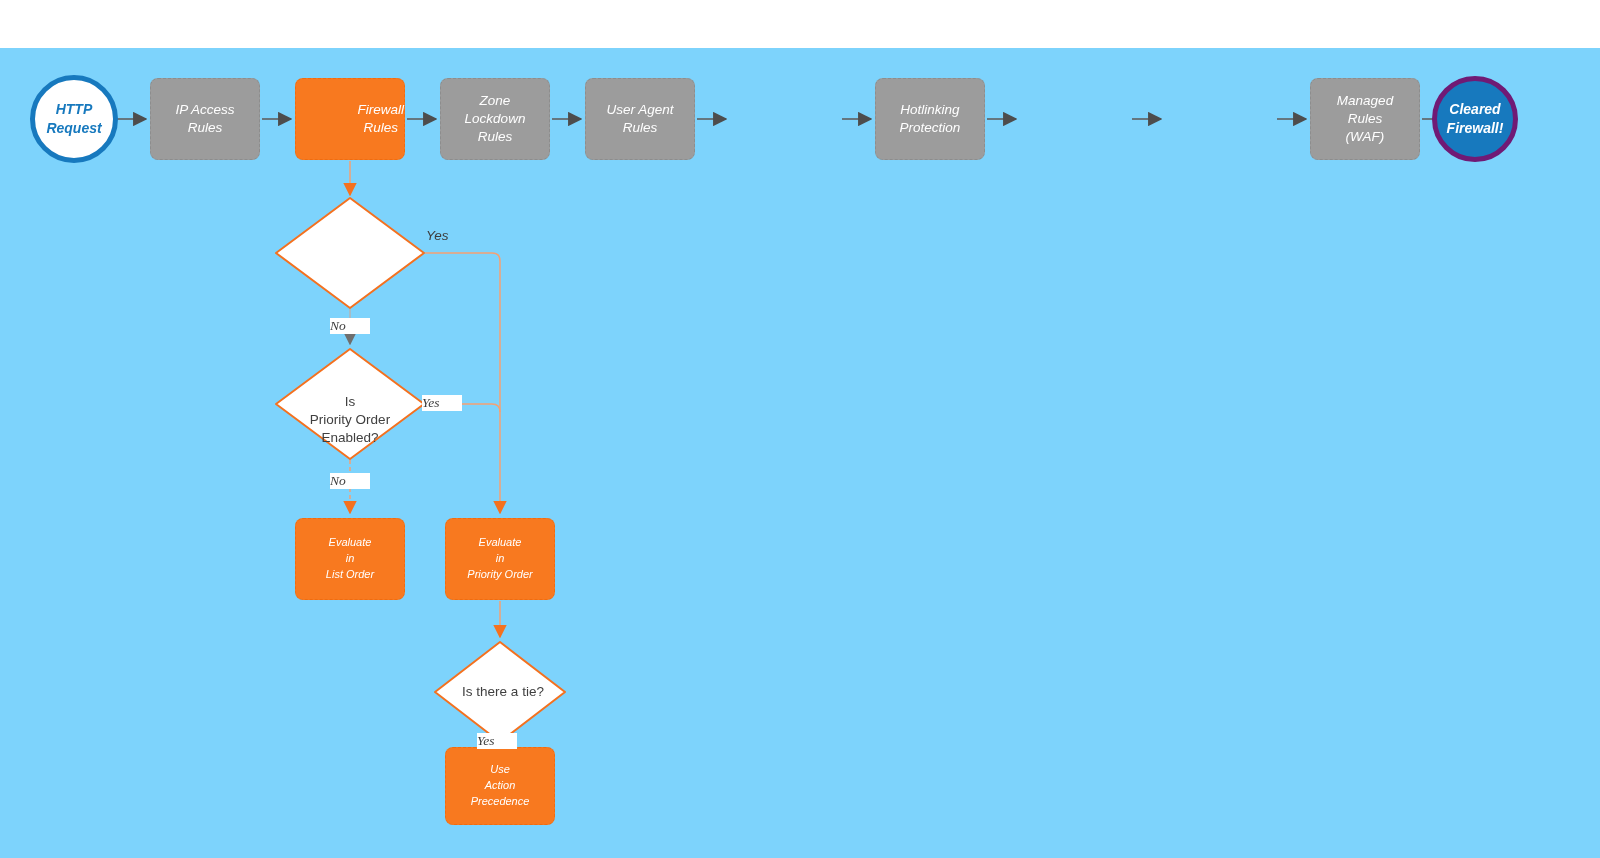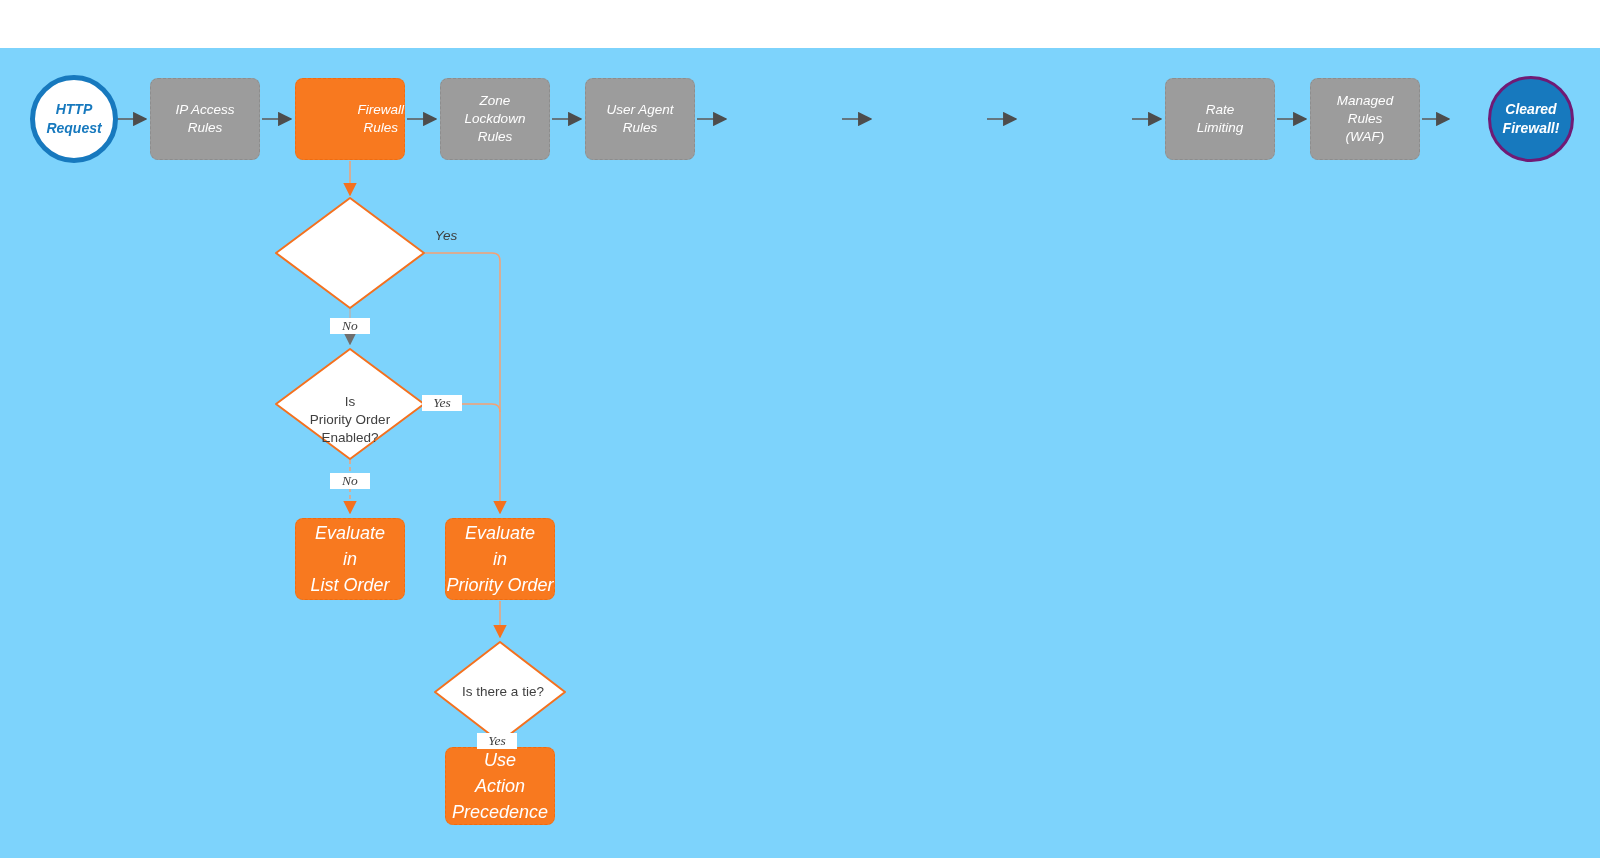--- a/index.html
+++ b/index.html
@@ -55,58 +55,57 @@
     position: absolute;
     display: flex;
     align-items: center;
     justify-content: center;
     text-align: center;
     box-sizing: border-box;
     z-index: 2;
     white-space: pre-line;
     width: 110px;
     border-radius: 8px;
-    font-size: 18px;
+    font-size: 11px;
     font-style: italic;
     color: #ffffff;
     line-height: 1.45;
   }
   .terminal {
     border-radius: 50%;
     font-size: 14px;
     font-weight: bold;
     font-style: italic;
     line-height: 1.35;
   }
   .terminal.start {
     left: 30px; top: 27px;
     width: 88px; height: 88px;
     background: #ffffff;
     border: 5px solid #1779be;
     color: #1779be;
   }
   .terminal.end {
-    left: 1488px; top: 28px;
+    left: 1432px; top: 28px;
     width: 86px; height: 86px;
     background: #1779be;
-    border: 3px solid #701a75;
+    border: 5px solid #701a75;
     color: #ffffff;
   }
   .decision-text {
     font-size: 13.5px;
     color: #404040;
     z-index: 2;
   }
   .edge-label {
     position: absolute;
     z-index: 3;
     font-size: 13.5px;
     font-style: italic;
     color: #3d3d3d;
-    text-align: center;
     width: 40px;
     line-height: 1.2;
   }
   .edge-label.on-line {
     background: #ffffff;
     font-family: Liberation Serif, serif;
   }
 </style>
 </head>
 <body>
@@ -172,22 +171,22 @@
 
   <div class="node step gray" style="left:150px"><span>IP Access
 Rules</span></div>
   <div class="node step orange" style="left:295px"><span>Firewall
 Rules</span></div>
   <div class="node step gray" style="left:440px"><span>Zone
 Lockdown
 Rules</span></div>
   <div class="node step gray" style="left:585px"><span>User Agent
 Rules</span></div>
-  <div class="node step gray" style="left:1165px"><span>Rate
-Limiting</span></div>
+  <div class="node step gray" style="left:875px"><span>Hotlinking
+Protection</span></div>
   <div class="node step gray" style="left:1310px"><span>Managed
 Rules
 (WAF)</span></div>
 
   <div class="node terminal end">
     <span>Cleared
 Firewall!</span>
   </div>
 
   <div class="node decision-text" style="left:283px; top:327px; width:134px; height:90px">

